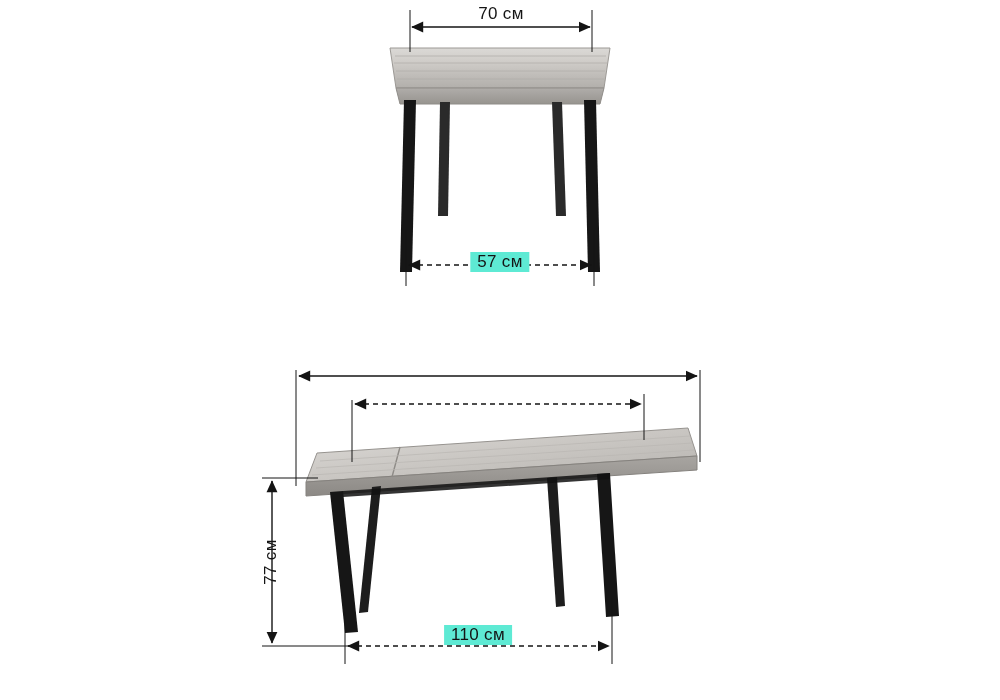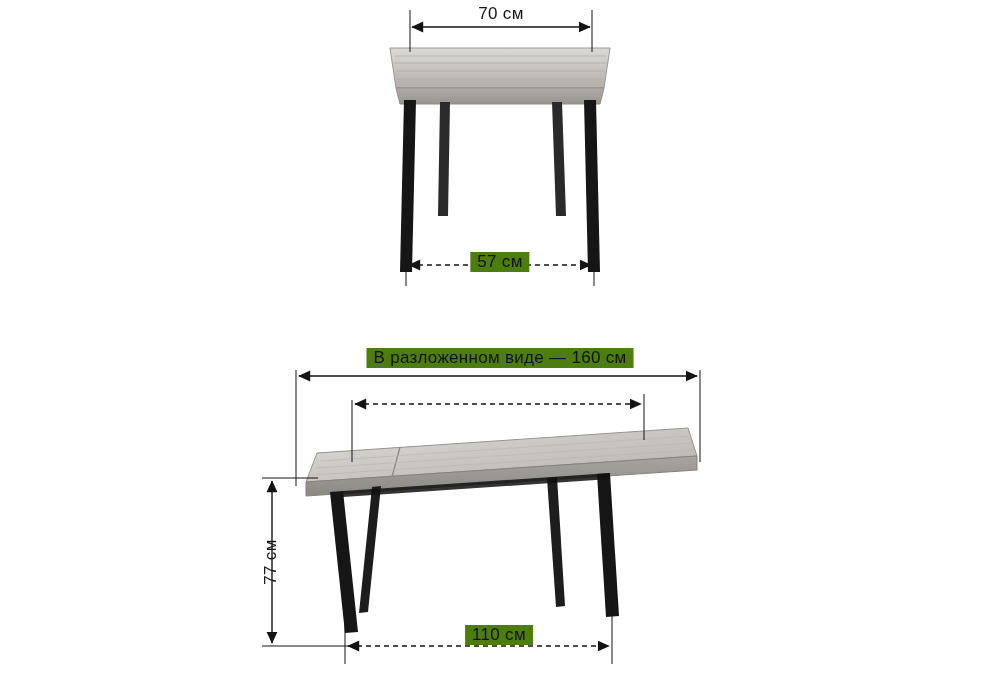--- a/index.html
+++ b/index.html
@@ -30,21 +30,21 @@
   }
   .dim-label.center {
     transform: translateX(-50%);
     text-align: center;
   }
   .dim-label.vertical {
     transform: translate(-50%, -50%) rotate(-90deg);
     transform-origin: center center;
   }
   .label-bg {
-    background: #4d7c0f;
+    background: #5eead4;
     padding: 0 7px;
   }
   svg.diagram {
     position: absolute;
     left: 0; top: 0;
     width: 1000px;
     height: 700px;
     overflow: visible;
   }
 </style>
@@ -160,20 +160,19 @@
       <line x1="345" y1="612" x2="345" y2="664" stroke="#141414" stroke-width="1"></line>
       <line x1="612" y1="598" x2="612" y2="664" stroke="#141414" stroke-width="1"></line>
       <line x1="348" y1="646" x2="609" y2="646" stroke="#141414" stroke-width="1.4" stroke-dasharray="5,4" marker-start="url(#arrTail)" marker-end="url(#arrHead)"></line>
     </g>
   </svg>
 
   <div class="dim-label center" style="left:501px; top:4px;">70 см</div>
 
   <div class="dim-label center label-bg" style="left:500px; top:252px;">57 см</div>
 
-  <div class="dim-label center label-bg" style="left:500px; top:348px;">В разложенном виде — 160 см</div>
 
 
   <div class="dim-label vertical" style="left:271px; top:562px;">77 см</div>
 
-  <div class="dim-label center label-bg" style="left:478px; top:625px;margin-left:21px;">110 см</div>
+  <div class="dim-label center label-bg" style="left:478px; top:625px;">110 см</div>
 
 </div>
 
 </body></html>

